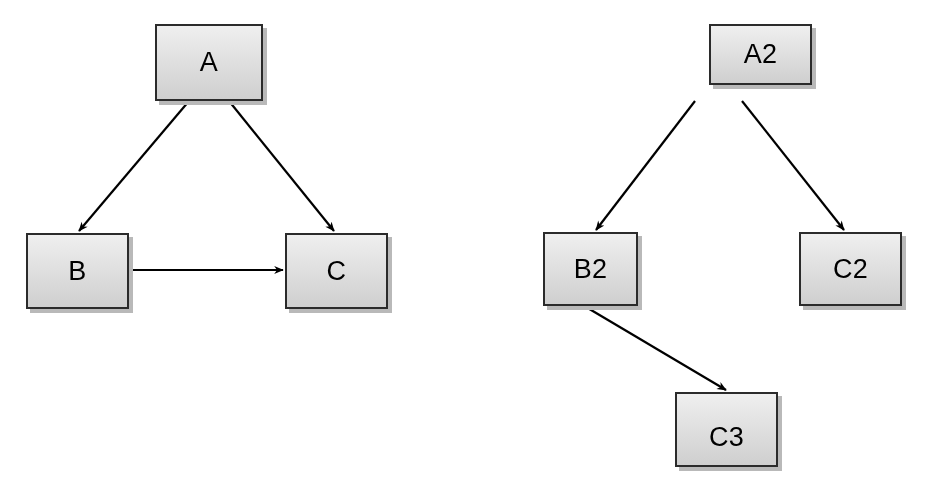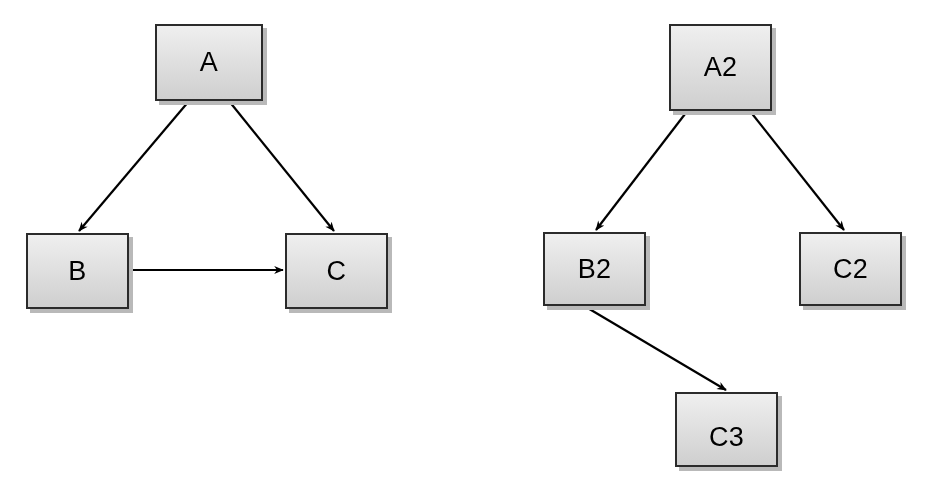--- a/index.html
+++ b/index.html
@@ -69,24 +69,24 @@
   <div id="nodes">
       <div class="node" style="left: 155px; top: 24px; width: 108px; height: 77px; border-color: rgb(43, 43, 43); background: linear-gradient(rgb(239, 239, 239) 0%, rgb(207, 207, 207) 100%); box-shadow: rgb(185, 185, 185) 4px 4px 0px 0px;">
         <span class="node-label" style="color: rgb(0, 0, 0);">A</span>
       </div>
       <div class="node" style="left: 26px; top: 233px; width: 103px; height: 76px; border-color: rgb(43, 43, 43); background: linear-gradient(rgb(239, 239, 239) 0%, rgb(207, 207, 207) 100%); box-shadow: rgb(185, 185, 185) 4px 4px 0px 0px;">
         <span class="node-label" style="color: rgb(0, 0, 0);">B</span>
       </div>
       <div class="node" style="left: 285px; top: 233px; width: 103px; height: 76px; border-color: rgb(43, 43, 43); background: linear-gradient(rgb(239, 239, 239) 0%, rgb(207, 207, 207) 100%); box-shadow: rgb(185, 185, 185) 4px 4px 0px 0px;">
         <span class="node-label" style="color: rgb(0, 0, 0);">C</span>
       </div>
-      <div class="node" style="left: 669px; top: 24px; width: 103px; height: 87px; border-color: rgb(43, 43, 43); background: linear-gradient(rgb(239, 239, 239) 0%, rgb(207, 207, 207) 100%); box-shadow: rgb(185, 185, 185) 4px 4px 0px 0px; align-items: center;">
+      <div class="node" style="left: 709px; top: 24px; width: 103px; height: 61px; border-color: rgb(43, 43, 43); background: linear-gradient(rgb(239, 239, 239) 0%, rgb(207, 207, 207) 100%); box-shadow: rgb(185, 185, 185) 4px 4px 0px 0px; align-items: center;">
         <span class="node-label" style="color: rgb(0, 0, 0);">A2</span>
       </div>
-      <div class="node" style="left: 543px; top: 232px; width: 103px; height: 74px; border-color: rgb(43, 43, 43); background: linear-gradient(rgb(239, 239, 239) 0%, rgb(207, 207, 207) 100%); box-shadow: rgb(185, 185, 185) 4px 4px 0px 0px;">
+      <div class="node" style="left: 543px; top: 232px; width: 95px; height: 74px; border-color: rgb(43, 43, 43); background: linear-gradient(rgb(239, 239, 239) 0%, rgb(207, 207, 207) 100%); box-shadow: rgb(185, 185, 185) 4px 4px 0px 0px;">
         <span class="node-label" style="color: rgb(0, 0, 0);">B2</span>
       </div>
       <div class="node" style="left: 799px; top: 232px; width: 103px; height: 74px; border-color: rgb(43, 43, 43); background: linear-gradient(rgb(239, 239, 239) 0%, rgb(207, 207, 207) 100%); box-shadow: rgb(185, 185, 185) 4px 4px 0px 0px; justify-content: center;">
         <span class="node-label" style="color: rgb(0, 0, 0);">C2</span>
       </div>
       <div class="node" style="left: 675px; top: 392px; width: 103px; height: 75px; border-color: rgb(43, 43, 43); background: linear-gradient(rgb(239, 239, 239) 0%, rgb(207, 207, 207) 100%); box-shadow: rgb(185, 185, 185) 4px 4px 0px 0px;">
         <span class="node-label" style="color: rgb(0, 0, 0); margin-top: 16px;">C3</span>
       </div>
     </div>
 

